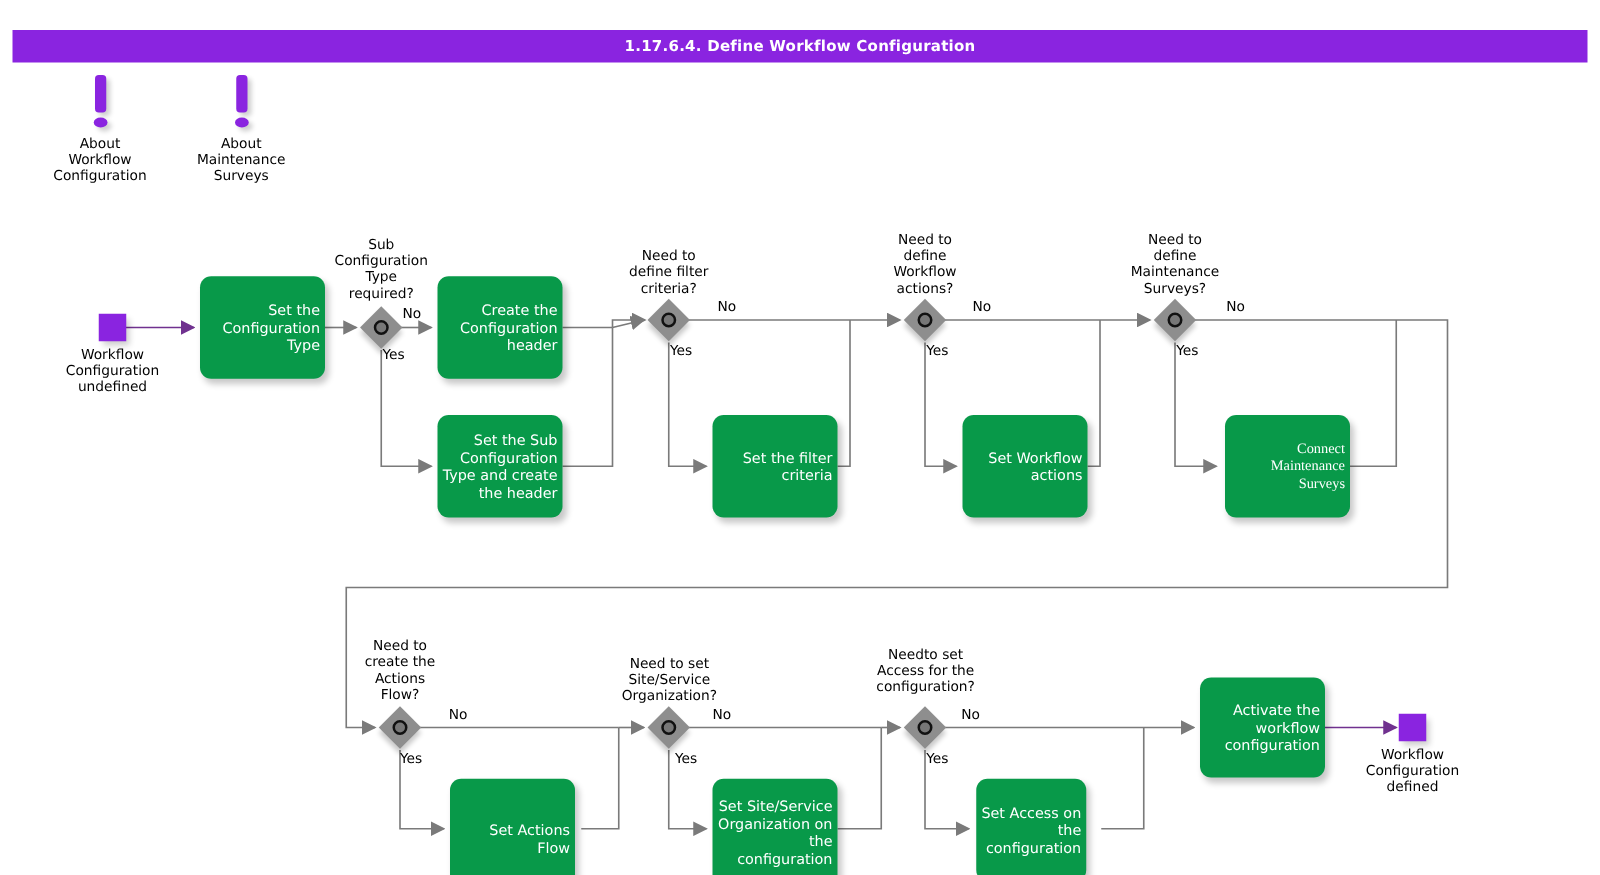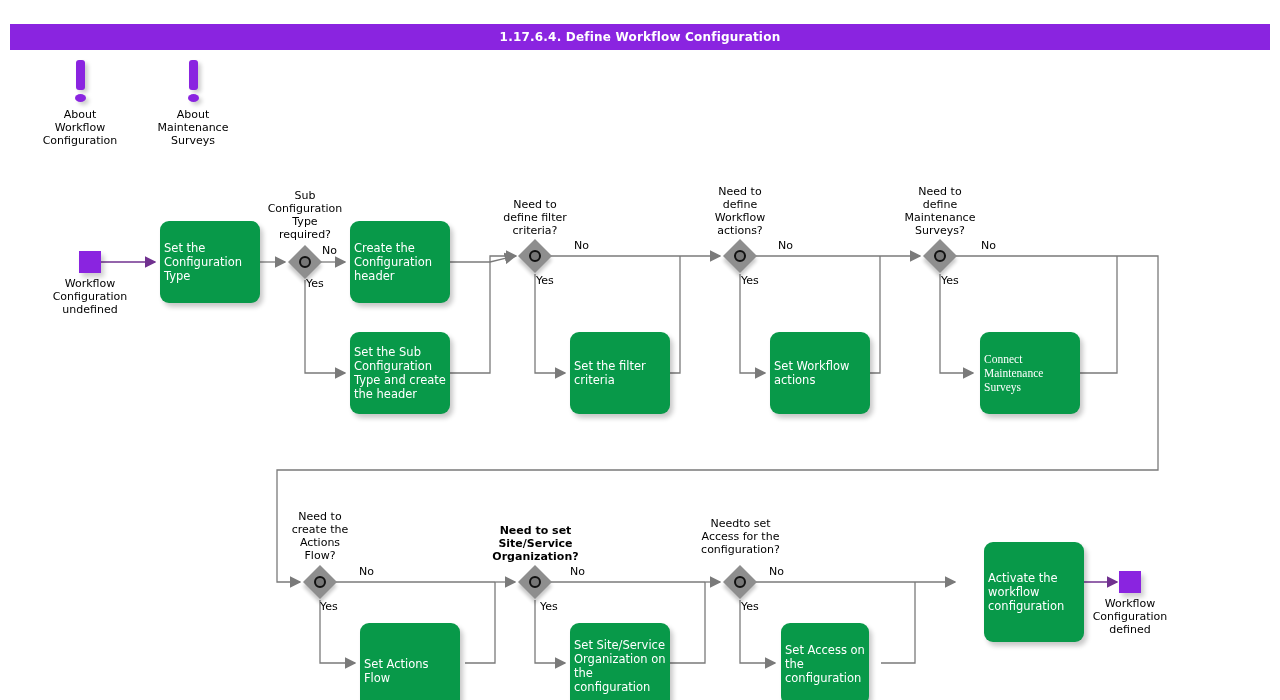--- a/index.html
+++ b/index.html
@@ -7,21 +7,21 @@
        font-family:"DejaVu Sans","Liberation Sans",sans-serif;}
 
   #canvas{position:absolute;left:0;top:12px;width:1280px;height:700px;border-radius:11px;}
 
   .title-bar{position:absolute;left:10px;top:12px;width:1260px;height:26px;
      background:#8a24e0;color:#ffffff;font-size:12px;font-weight:bold;
      display:flex;align-items:center;justify-content:center;letter-spacing:.2px;}
 
   
   .task{position:absolute;background:#089949;border-radius:9px;color:#ffffff;
-        font-size:11.5px;line-height:14px;text-align:left;
+        font-size:11.5px;line-height:14px;text-align:right;
         display:flex;align-items:center;justify-content:center;
         box-shadow:3px 4px 5px rgba(0,0,0,.22);padding:2px 4px;box-sizing:border-box;}
   .task span{display:block;width:100%;}
 
   
   .gw{position:absolute;width:30px;height:30px;}
   .gw .dia{position:absolute;left:3px;top:3px;width:24px;height:24px;
       background:#8e8e8e;transform:rotate(45deg);
       box-shadow:3px 3px 4px rgba(0,0,0,.22);}
   .gw .ring{position:absolute;left:9px;top:9px;width:12px;height:12px;
@@ -178,21 +178,21 @@
     </div>
 
   <div class="task" style="left:570px;top:611px;width:100px;height:86px;">
     <span>Set Site/Service<br>Organization on<br>the configuration</span>
     </div>
 
   <div class="task" style="left:781px;top:611px;width:88px;height:82px;">
     <span>Set Access on<br>the configuration</span>
     </div>
 
-  <div class="task" style="left:960px;top:530px;width:100px;height:100px;margin-left:24px;">
+  <div class="task" style="left:960px;top:530px;width:100px;height:80px;">
     <span>Activate the<br>workflow<br>configuration</span>
     </div>
 
   <div class="gw" style="left:290px;top:235px;">
     <div class="dia"></div>
     <div class="ring"></div>
     </div>
   <div class="lbl" style="left:250px;top:177px;width:110px;">Sub<br>Configuration<br>Type<br>required?</div>
   <div class="yn" style="left:322px;top:233px;">No</div>
   <div class="yn" style="left:306px;top:266px;">Yes</div>
@@ -226,21 +226,21 @@
     <div class="ring"></div>
     </div>
   <div class="lbl" style="left:265px;top:498px;width:110px;">Need to<br>create the<br>Actions<br>Flow?</div>
   <div class="yn" style="left:359px;top:554px;">No</div>
   <div class="yn" style="left:320px;top:589px;">Yes</div>
 
   <div class="gw" style="left:520px;top:555px;">
     <div class="dia"></div>
     <div class="ring"></div>
     </div>
-  <div class="lbl" style="left:478px;top:512px;width:115px;font-weight:bold;">Need to set<br>Site/Service<br>Organization?</div>
+  <div class="lbl" style="left:478px;top:512px;width:115px;">Need to set<br>Site/Service<br>Organization?</div>
   <div class="yn" style="left:570px;top:554px;">No</div>
   <div class="yn" style="left:540px;top:589px;">Yes</div>
 
   <div class="gw" style="left:725px;top:555px;">
     <div class="dia"></div>
     <div class="ring"></div>
     </div>
   <div class="lbl" style="left:683px;top:505px;width:115px;">Needto set<br>Access for the<br>configuration?</div>
   <div class="yn" style="left:769px;top:554px;">No</div>
   <div class="yn" style="left:741px;top:589px;">Yes</div>

